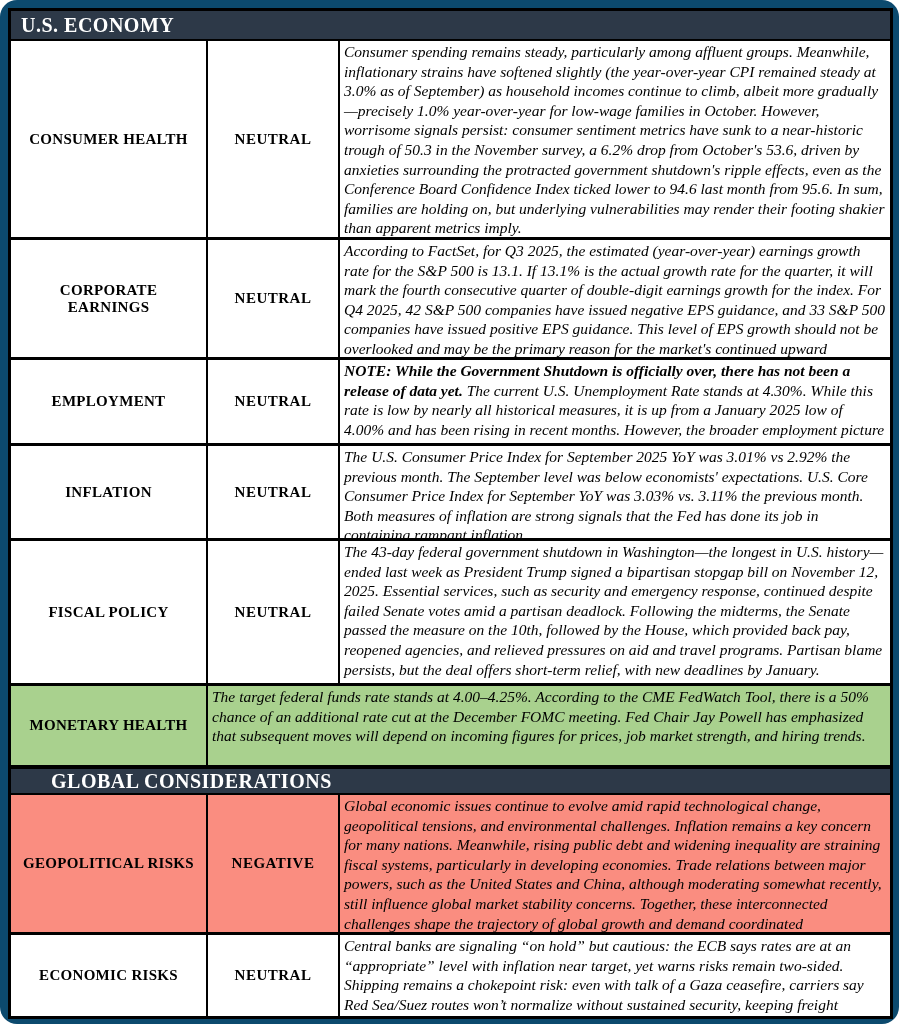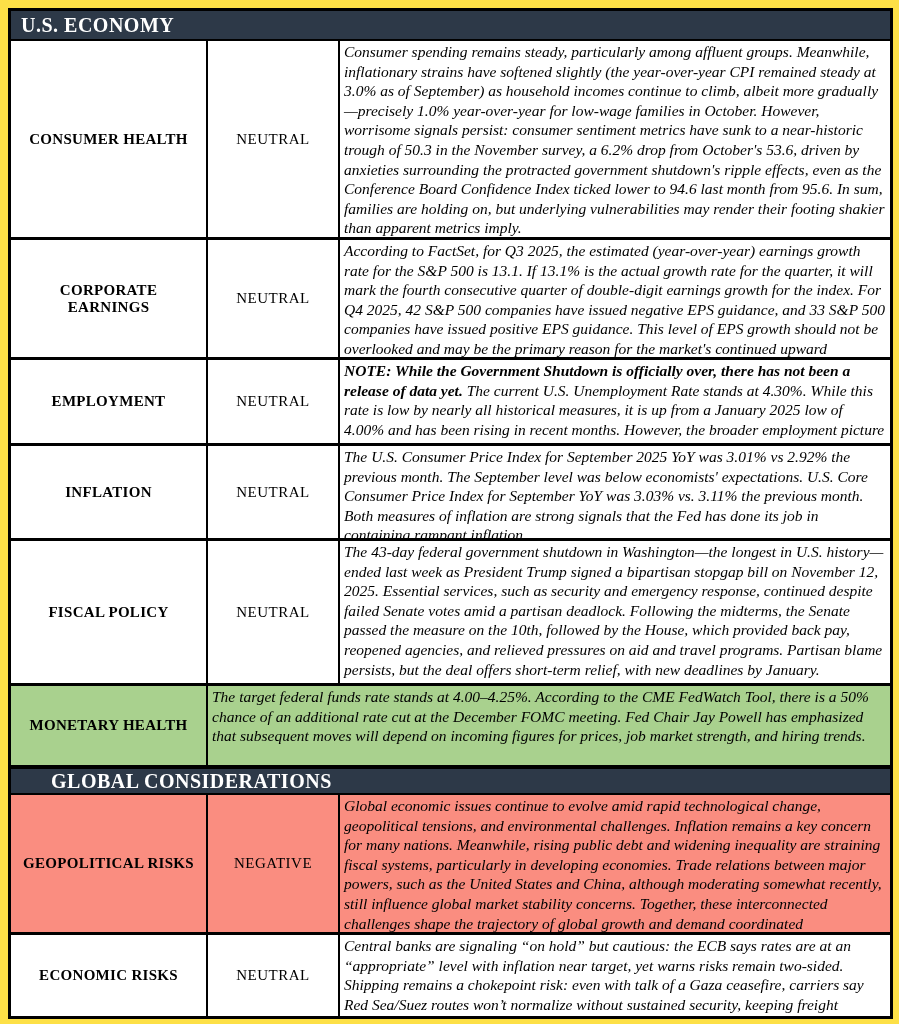--- a/index.html
+++ b/index.html
@@ -6,21 +6,22 @@
     margin: 0;
     background: #ffffff;
     font-family: "Liberation Serif", "DejaVu Serif", serif;
     color: #000000;
   }
   .page {
     width: 899px;
     height: 1024px;
     box-sizing: border-box;
     padding: 8px 6px 0 8px;
-    background: #fde047;
+    background: #0c4a6e;
+    border-radius: 17px;
   }
   .doc {
     width: 885px;
     box-sizing: border-box;
     border: 3px solid var(--border, #000);
     background: #fff;
   }
   .section-bar {
     box-sizing: border-box;
     background: var(--header-bg, #2d3948);
@@ -64,20 +65,21 @@
     box-sizing: border-box;
     border-right: 2px solid var(--border, #000);
     display: flex;
     align-items: center;
     justify-content: center;
     text-align: center;
     font-size: 15px;
     letter-spacing: 0.5px;
     padding: 2px 4px;
     flex-shrink: 0;
+    font-weight: bold;
   }
   .cell-text {
     flex: 1;
     box-sizing: border-box;
     font-size: 15.5px;
     line-height: 19.6px;
     padding: 1px 4px 0 4px;
     overflow: hidden;
     font-style: italic;
   }

